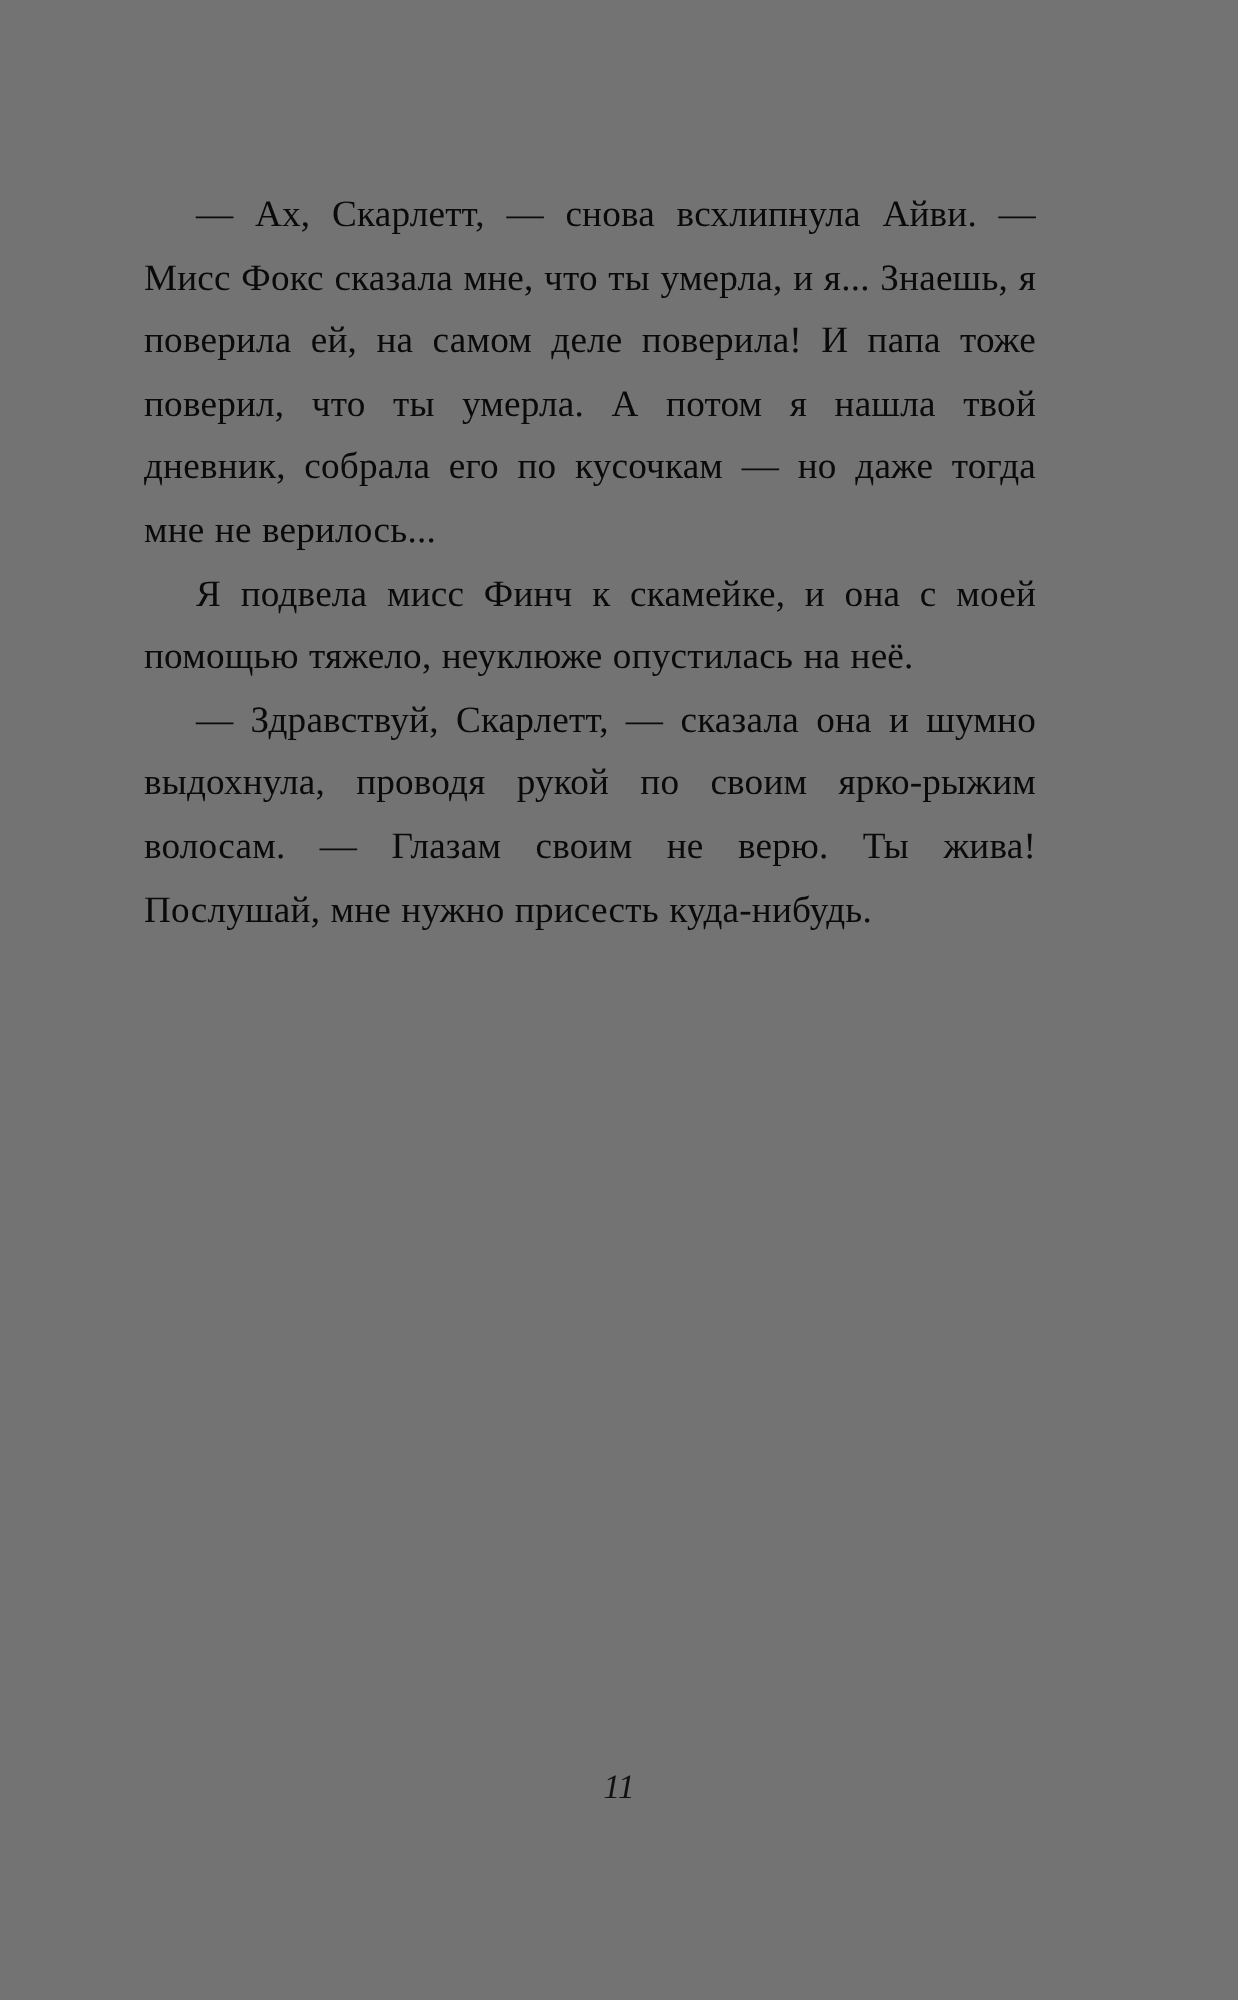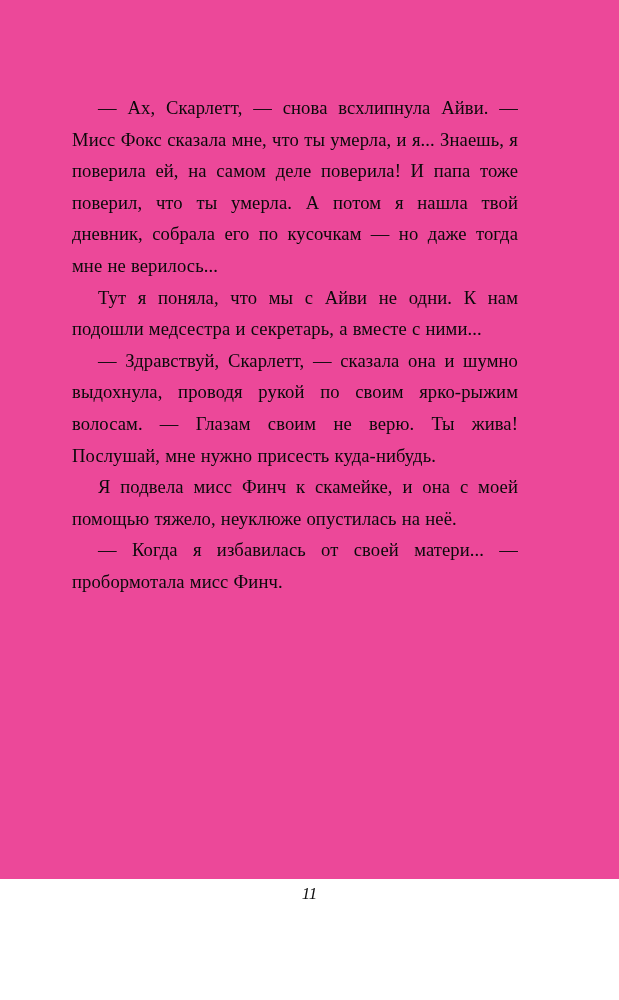--- a/index.html
+++ b/index.html
@@ -10,22 +10,22 @@
   body {
     width: 619px;
     height: 1000px;
     overflow: hidden;
     font-family: "Liberation Serif", serif;
     color: #0a0a0a;
   }
   .page {
     position: relative;
     width: 619px;
-    height: 879px;
-    background: #ec4899;
+    height: 1000px;
+    background: #737373;
     box-sizing: border-box;
   }
   .text-block {
     position: absolute;
     left: 72px;
     top: 92px;
     width: 446px;
   }
   .para {
     margin: 0;
@@ -50,19 +50,17 @@
     font-size: 17px;
     color: #111;
   }
 </style>
 </head>
 <body>
 
 <div class="page">
   <div class="text-block">
     <p class="para">— Ах, Скарлетт, — снова всхлипнула Айви. — Мисс Фокс сказала мне, что ты умерла, и я... Знаешь, я поверила ей, на самом деле поверила! И папа тоже поверил, что ты умерла. А потом я нашла твой дневник, собрала его по кусочкам — но даже тогда мне не верилось...</p>
-    <p class="para">Тут я поняла, что мы с Айви не одни. К нам подошли медсестра и секретарь, а вместе с ними...</p>
+    <p class="para">Я подвела мисс Финч к скамейке, и она с моей помощью тяжело, неуклюже опустилась на неё.</p>
     <p class="para">— Здравствуй, Скарлетт, — сказала она и шумно выдохнула, проводя рукой по своим ярко-рыжим волосам. — Глазам своим не верю. Ты жива! Послушай, мне нужно присесть куда-нибудь.</p>
-    <p class="para">Я подвела мисс Финч к скамейке, и она с моей помощью тяжело, неуклюже опустилась на неё.</p>
-    <p class="para">— Когда я избавилась от своей матери... — пробормотала мисс Финч.</p>
   </div>
   <div class="folio">11</div>
 </div>
 
 </body></html>

